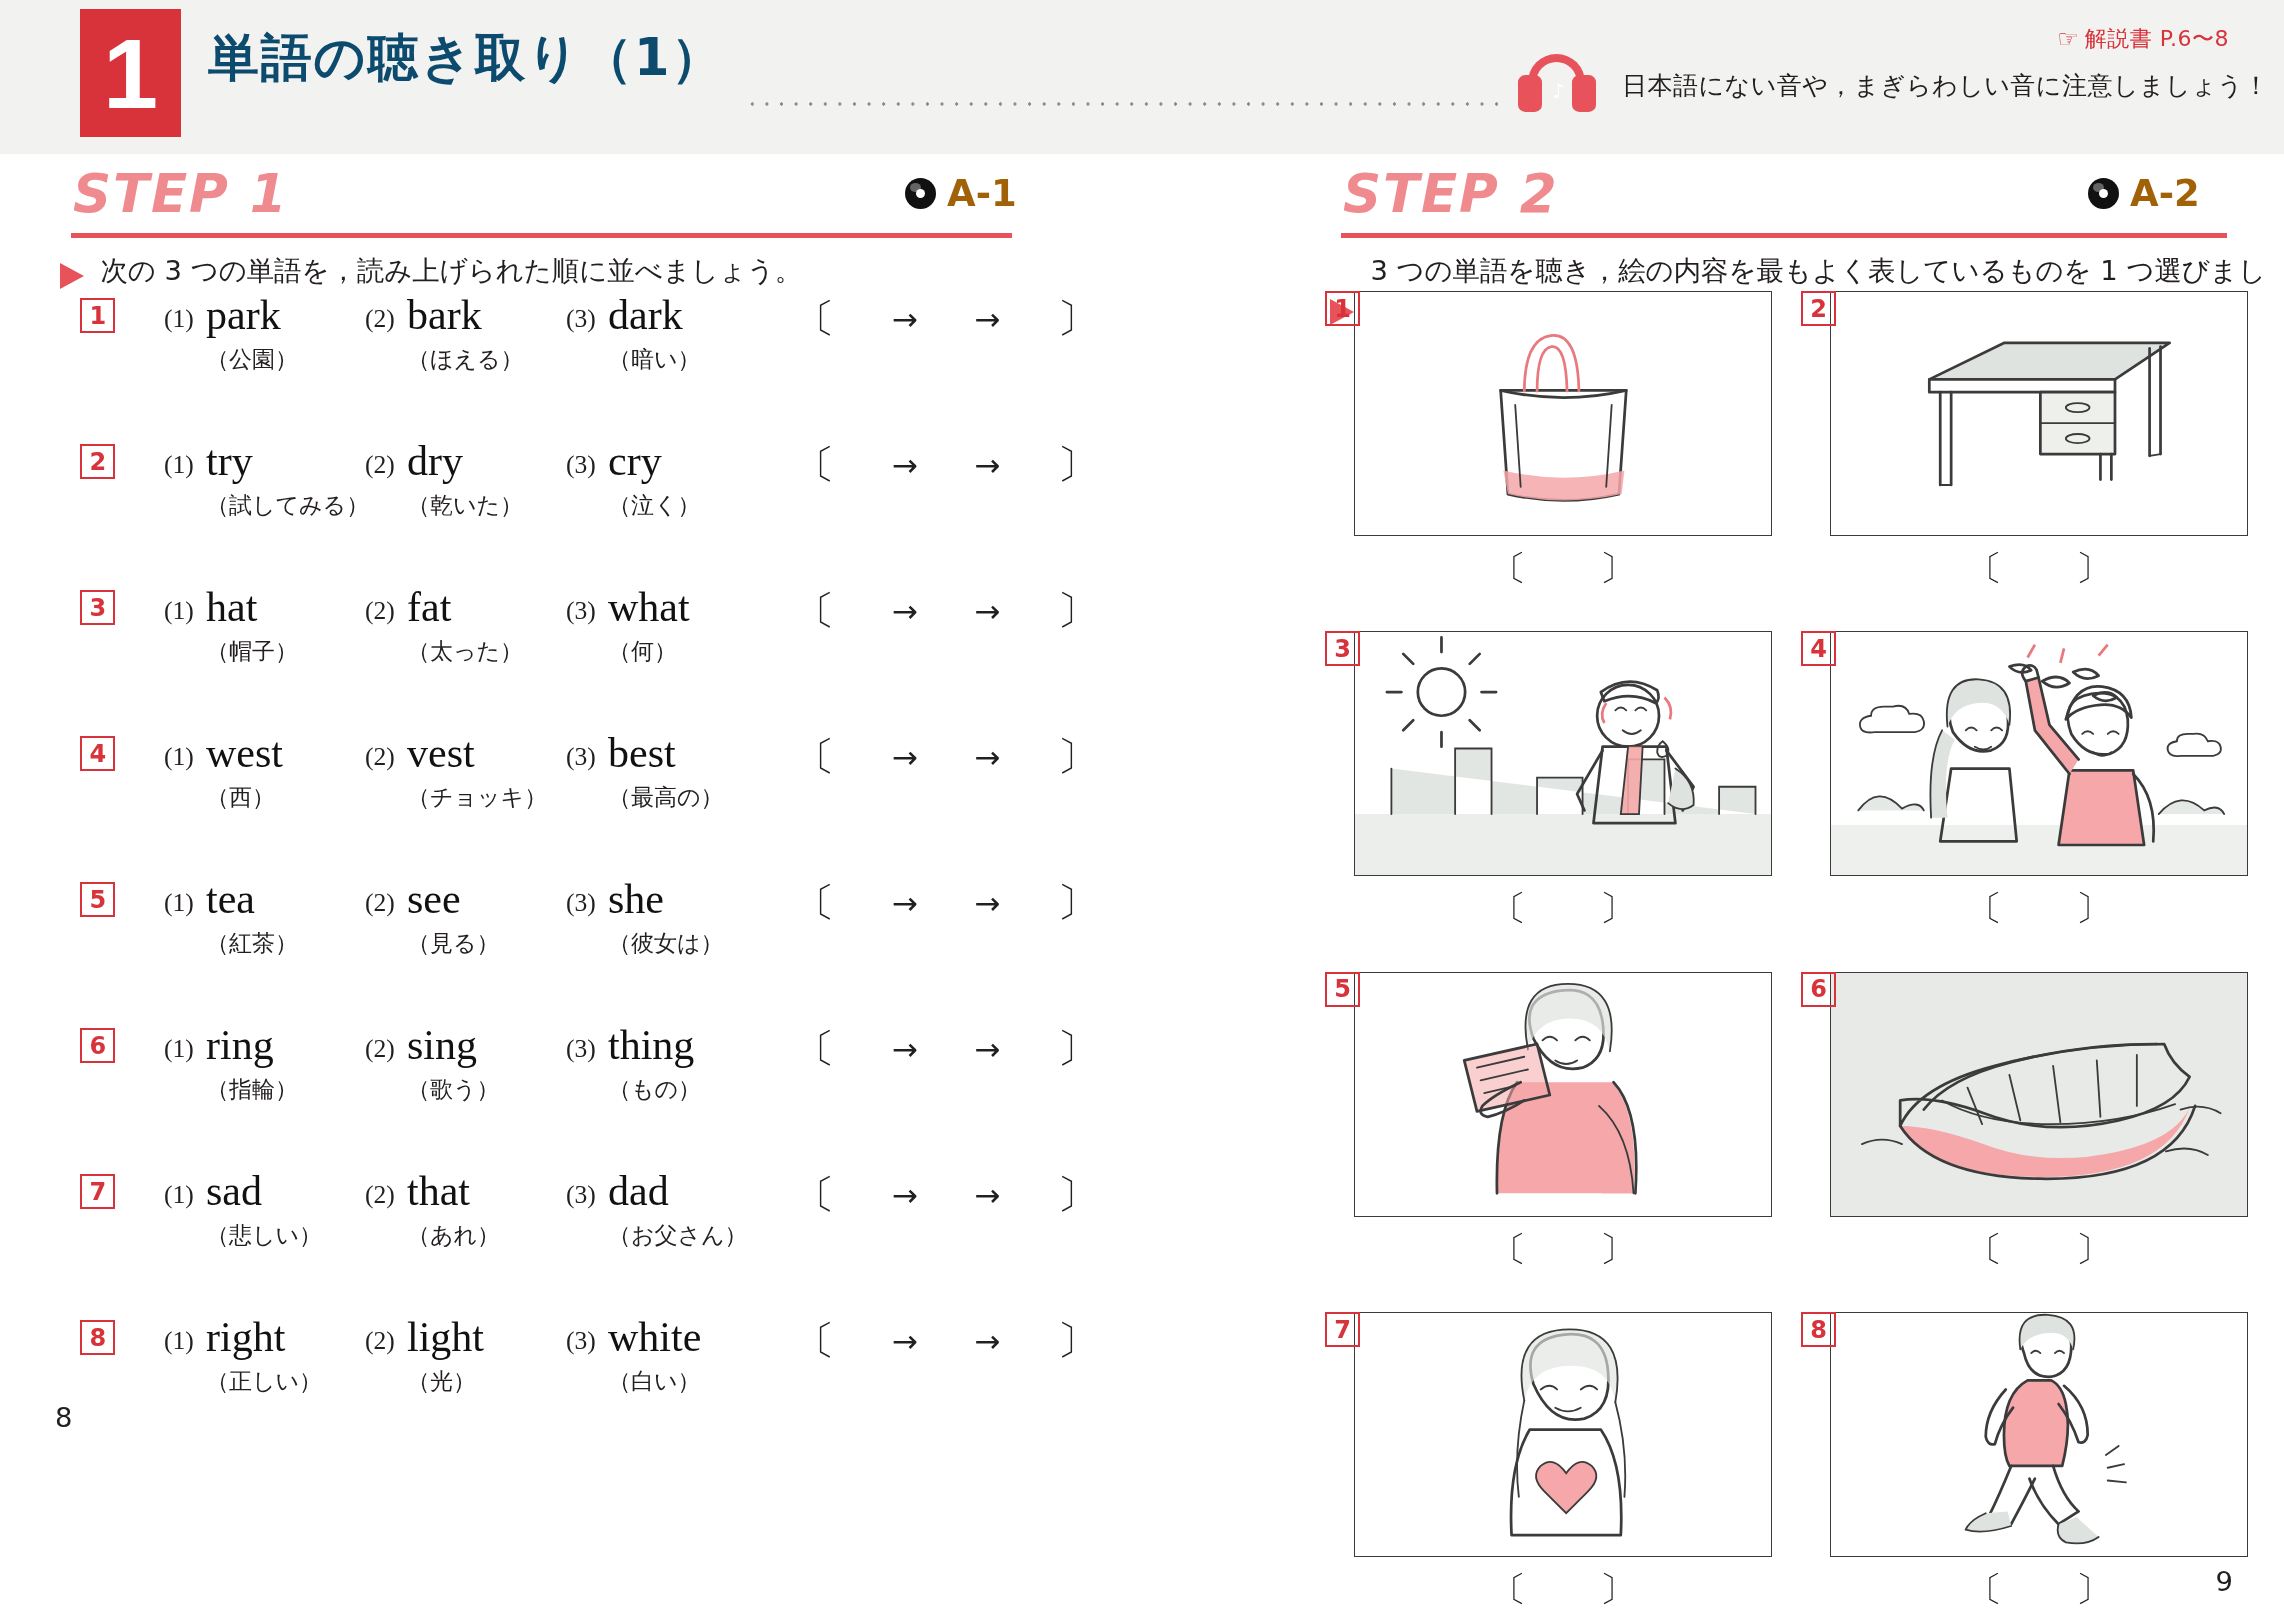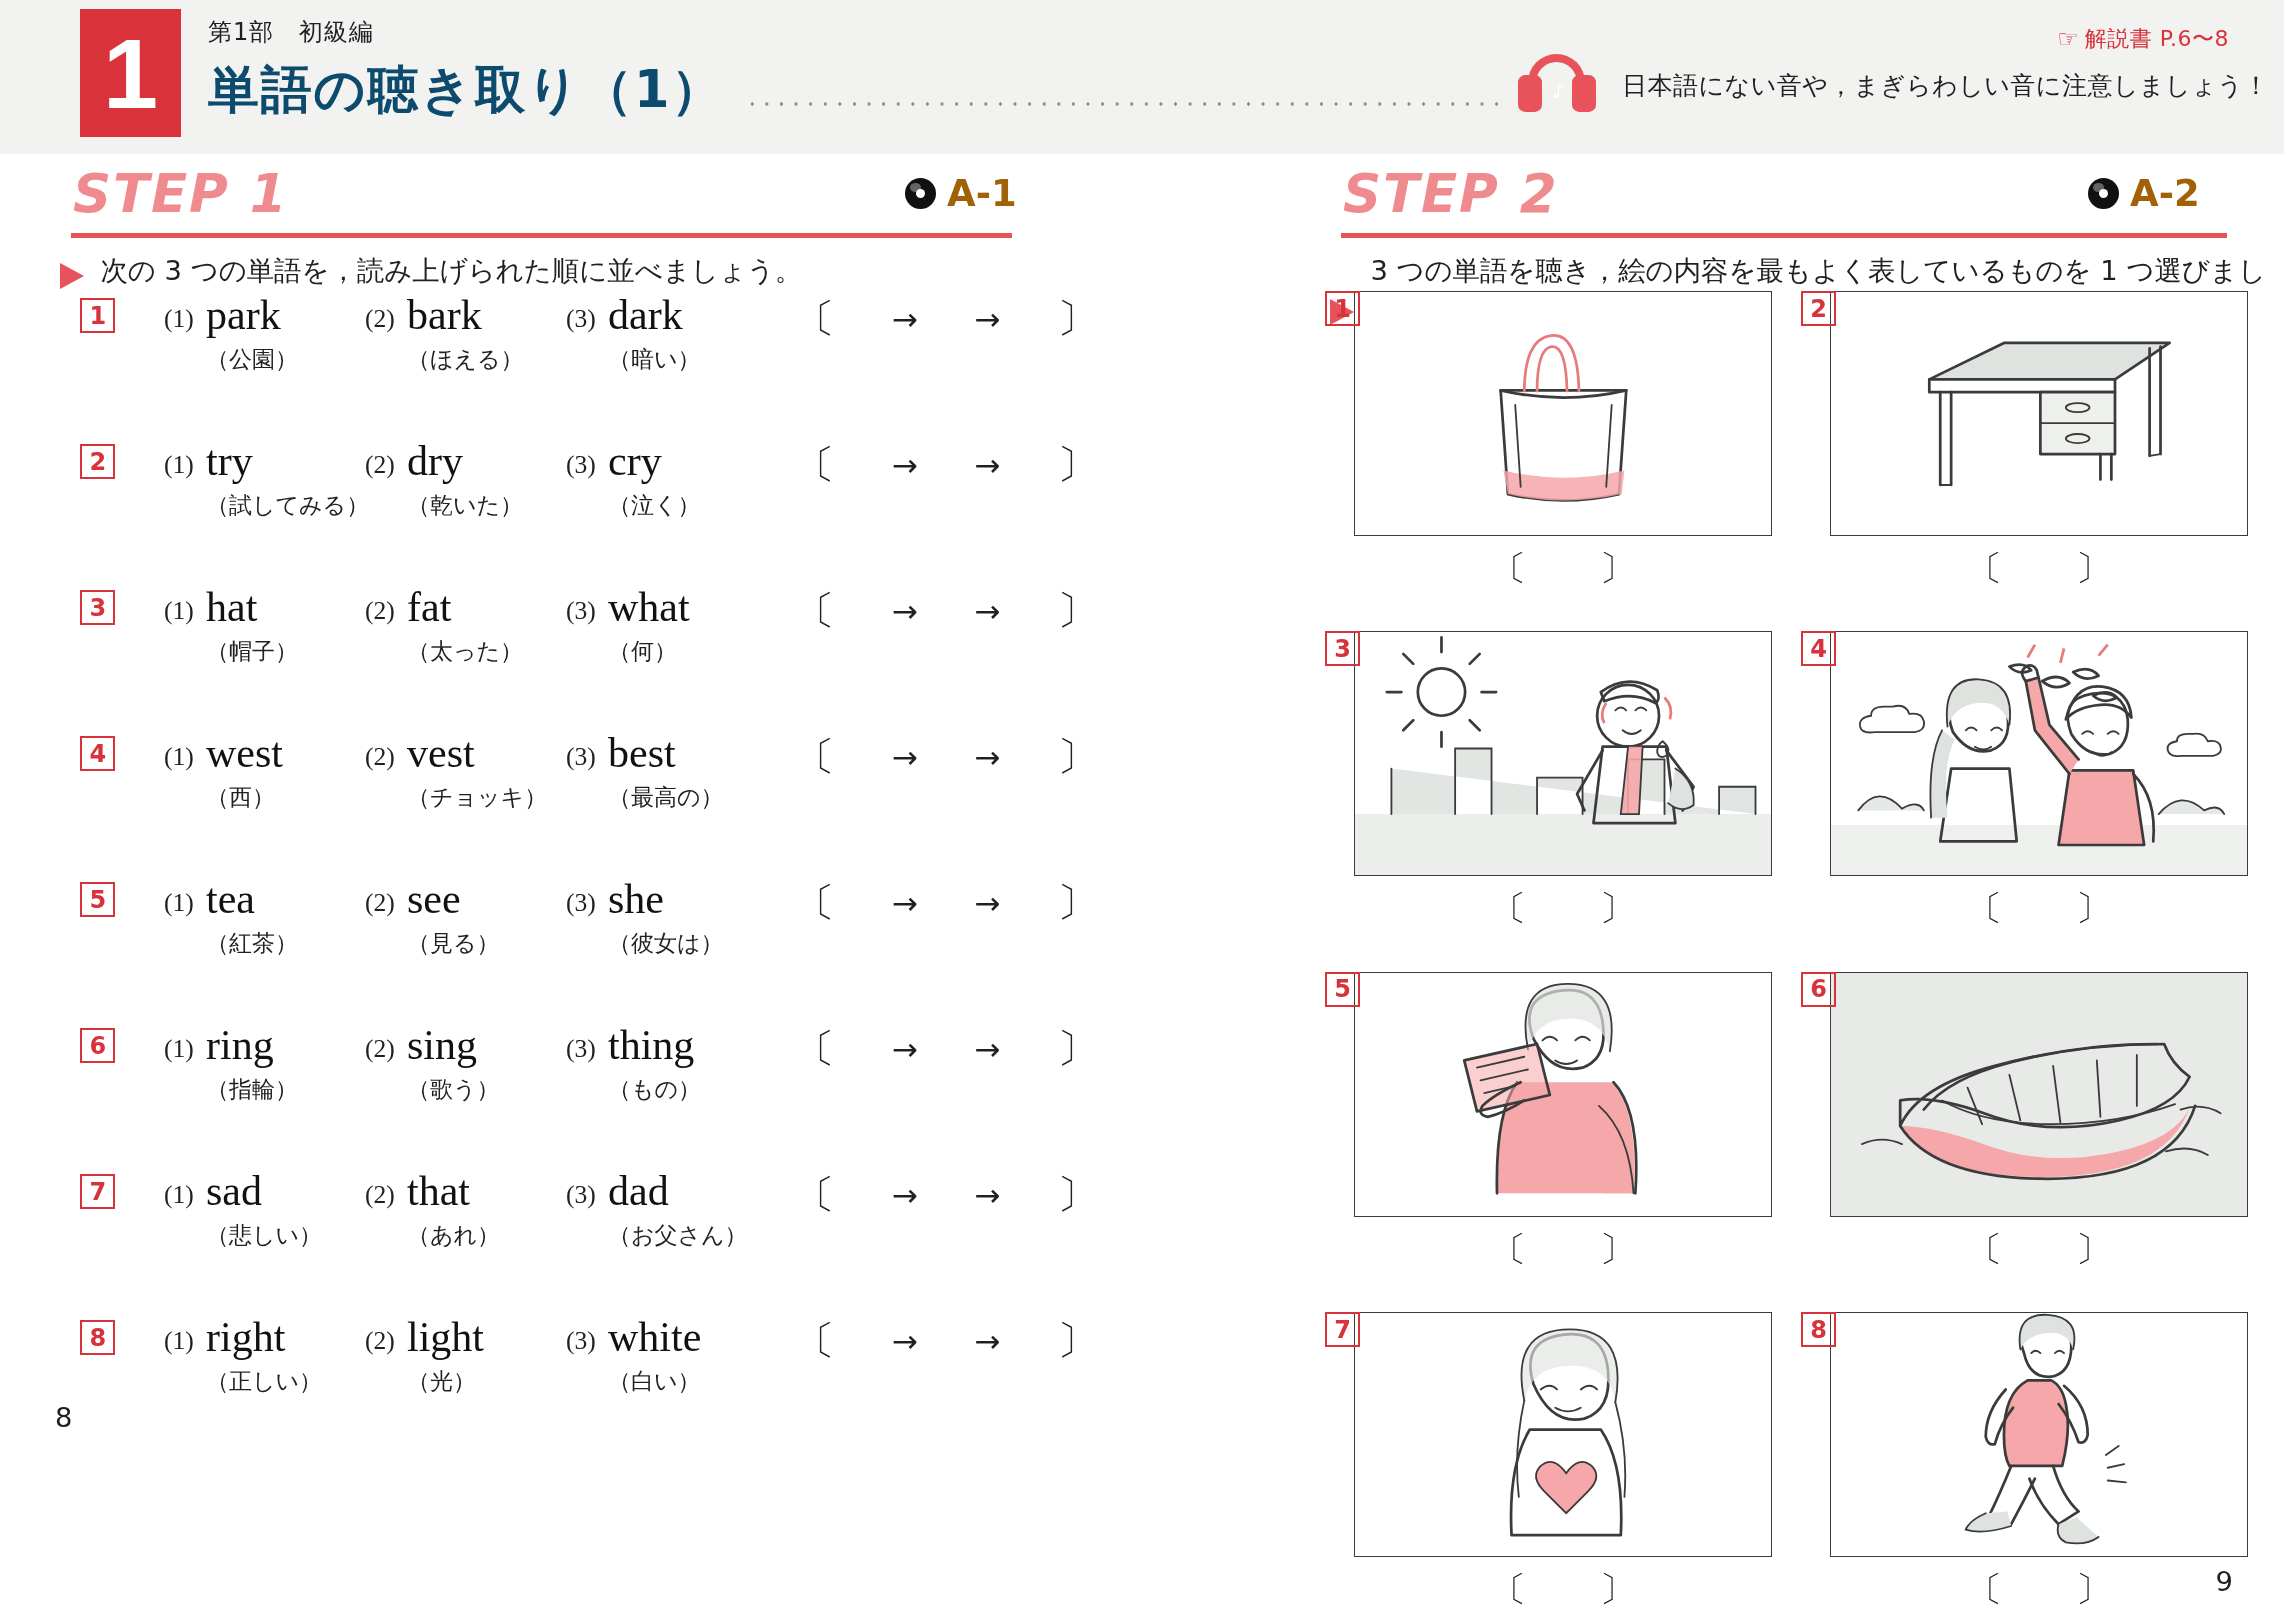--- a/index.html
+++ b/index.html
@@ -189,21 +189,20 @@
   }
 </style>
 </head>
 <body>
 
 <div class="page">
 
   <div class="header-band">
     <div class="chapter-number-box">1</div>
     <div class="header-texts">
-      <div class="part-label">第1部　初級編</div>
       <div class="unit-title">単語の聴き取り（1）</div>
     </div>
     <div class="title-dots"></div>
 
     <div class="ref-note">
       <span class="hand">☞</span>
       <span>解説書 P.6〜8</span>
     </div>
 
     <div class="headphone-wrap">

